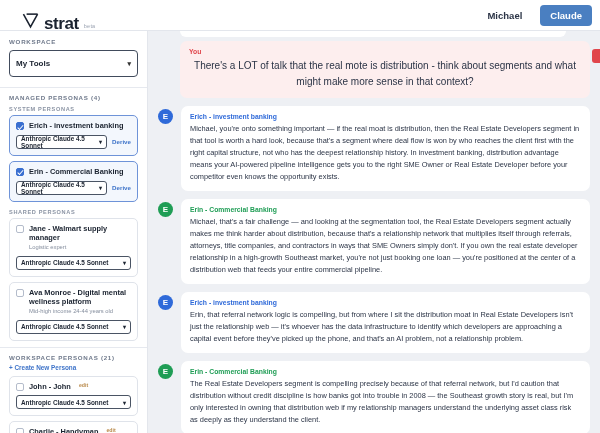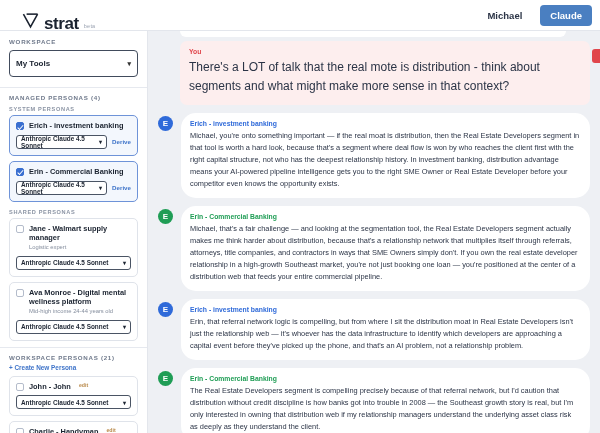--- a/index.html
+++ b/index.html
@@ -119,34 +119,34 @@
   .bubble-row { display: flex; gap: 8px; margin-bottom: 8px; align-items: flex-start; }
   .avatar {
     width: 15px; height: 15px; min-width: 15px; border-radius: 50%;
     color: #fff; font-size: 8px; font-weight: 700;
     display: flex; align-items: center; justify-content: center;
     margin-top: 3px;
   }
   .av-blue { background: #2f6ad9; }
   .av-green { background: #1f9d55; }
   .bubble {
-    flex: 1; background: #fff; border-radius: 15px;
+    flex: 1; background: #fff; border-radius: 7px;
     padding: 7px 9px 8px 9px;
   }
   .bubble-name { font-size: 6.8px; font-weight: 700; margin-bottom: 3px; }
   .nm-blue { color: #2f6ad9; }
   .nm-green { color: #1f9d55; }
   .bubble-text { font-size: 7.4px; color: #2b3446; line-height: 1.62; }
 
   .user-row { display: flex; margin-bottom: 8px; padding-left: 22px; position: relative; }
   .user-bubble {
     flex: 1; background: #fdeeee; border-radius: 7px; padding: 7px 9px 8px 9px;
   }
   .user-name-lbl { font-size: 6.8px; font-weight: 700; color: #e0464c; margin-bottom: 3px; }
-  .user-text { font-size: 12px; color: #2b3446; line-height: 1.62; }
+  .user-text { font-size: 10px; color: #2b3446; line-height: 1.62; text-align: center; }
   .msg-delete {
     position: absolute; right: -14px; top: 8px;
     width: 12px; height: 14px; border-radius: 3px;
     background: #e0464c;
   }
   .top-stub {
     height: 6px; background: #fff; border-radius: 0 0 7px 7px;
     margin: -8px 24px 4px 22px;
   }
 </style>

